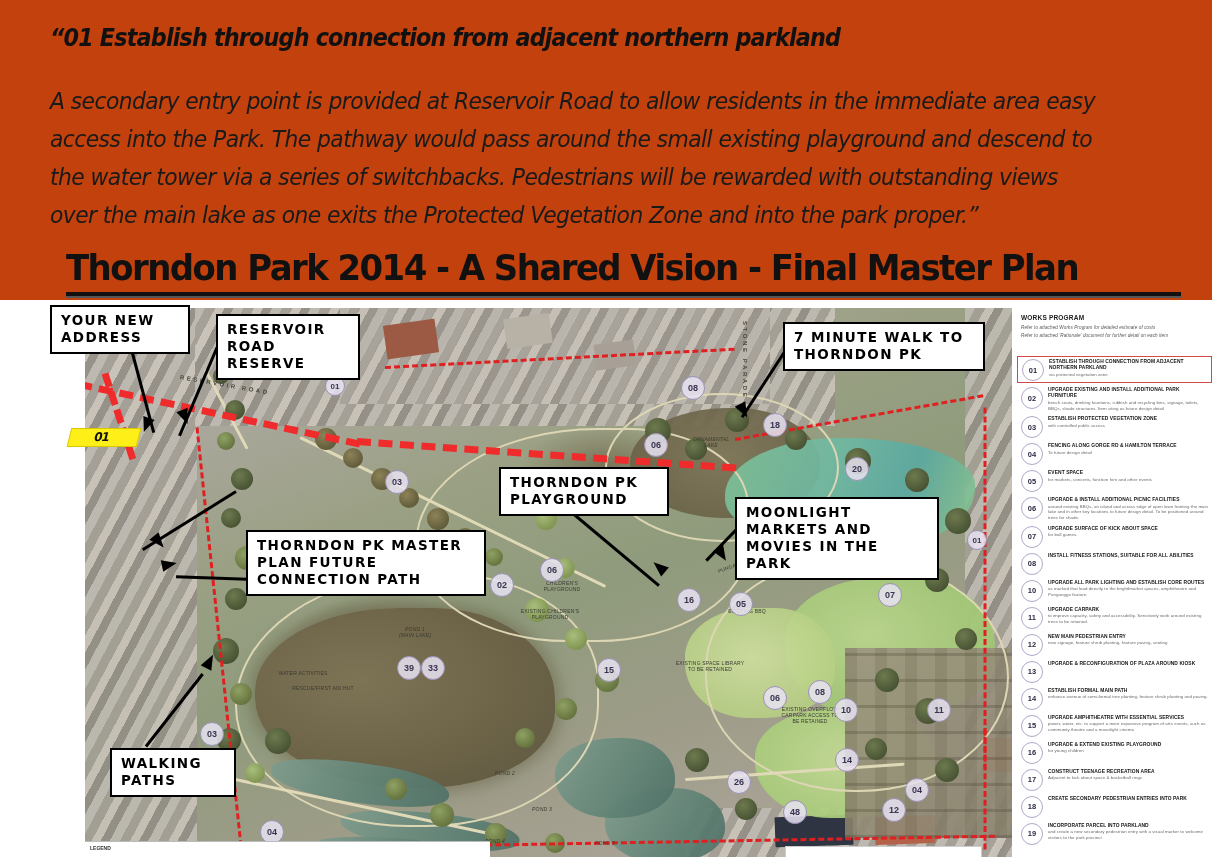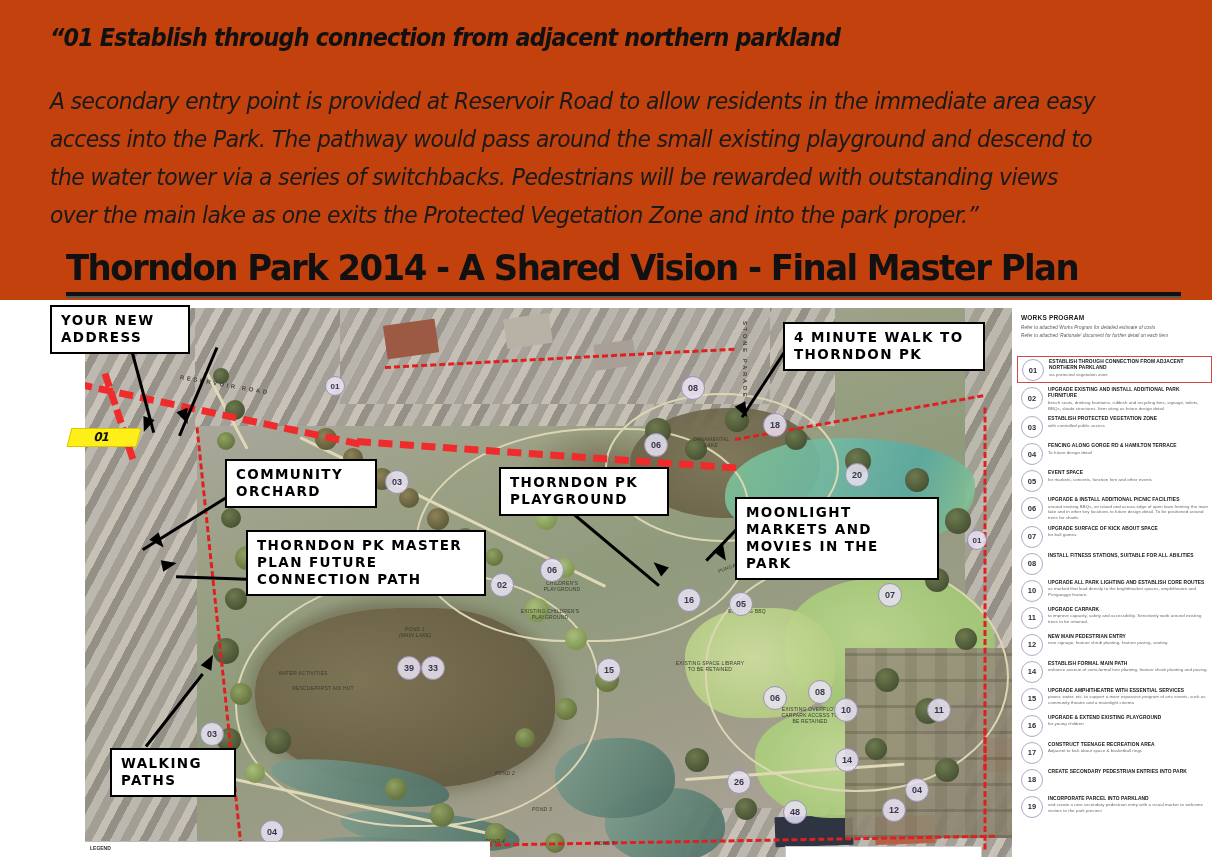--- a/index.html
+++ b/index.html
@@ -302,21 +302,21 @@
     <div class="marker sm" style="left:882px;top:222px;">01</div>
     <div class="marker" style="left:300px;top:162px;">03</div>
     <div class="marker" style="left:115px;top:414px;">03</div>
     <div class="marker" style="left:405px;top:265px;">02</div>
     <div class="marker" style="left:559px;top:125px;">06</div>
     <div class="marker" style="left:455px;top:250px;">06</div>
     <div class="marker" style="left:678px;top:378px;">06</div>
     <div class="marker" style="left:596px;top:68px;">08</div>
     <div class="marker" style="left:723px;top:372px;">08</div>
     <div class="marker" style="left:678px;top:105px;">18</div>
-    <div class="marker" style="left:760px;top:155px;">20</div>
+    <div class="marker" style="left:760px;top:149px;">20</div>
     <div class="marker" style="left:644px;top:284px;">05</div>
     <div class="marker" style="left:793px;top:275px;">07</div>
     <div class="marker" style="left:592px;top:280px;">16</div>
     <div class="marker" style="left:512px;top:350px;">15</div>
     <div class="marker" style="left:312px;top:348px;">39</div>
     <div class="marker" style="left:336px;top:348px;">33</div>
     <div class="marker" style="left:749px;top:390px;">10</div>
     <div class="marker" style="left:750px;top:440px;">14</div>
     <div class="marker" style="left:842px;top:390px;">11</div>
     <div class="marker" style="left:820px;top:470px;">04</div>
@@ -357,32 +357,33 @@
   <div class="arrowhead" style="left:690px;top:248px;transform:rotate(-32deg);"></div>
   <div class="leader" style="left:746px;top:216px;width:52px;transform:rotate(108deg);"></div>
   <div class="arrowhead" style="left:728px;top:260px;transform:rotate(-12deg);"></div>
 
   <div class="leader" style="left:124px;top:445px;width:92px;transform:rotate(-52deg);"></div>
   <div class="arrowhead" style="left:178px;top:368px;transform:rotate(208deg);"></div>
 
   <div class="callout" style="left:28px;top:5px;width:118px;">YOUR NEW
 ADDRESS</div>
 
-
-  <div class="callout" style="left:203px;top:159px;width:130px;">COMMUNITY
-ORCHARD</div>
+  <div class="callout" style="left:194px;top:14px;width:122px;">RESERVOIR
+ROAD
+RESERVE</div>
+
 
   <div class="callout" style="left:224px;top:230px;width:218px;">THORNDON PK MASTER
 PLAN FUTURE
 CONNECTION PATH</div>
 
   <div class="callout" style="left:477px;top:167px;width:148px;">THORNDON PK
 PLAYGROUND</div>
 
-  <div class="callout" style="left:761px;top:22px;width:180px;">4 MINUTE WALK TO
+  <div class="callout" style="left:761px;top:22px;width:180px;">7 MINUTE WALK TO
 THORNDON PK</div>
 
   <div class="callout" style="left:713px;top:197px;width:182px;">MOONLIGHT
 MARKETS AND
 MOVIES IN THE PARK</div>
 
   <div class="callout" style="left:88px;top:448px;width:104px;">WALKING
 PATHS</div>
 
   <div id="works-panel">
@@ -460,20 +461,26 @@
           </div>
         </div>
         <div class="wp-item">
           <div class="wp-num">12</div>
           <div class="wp-body">
             <div class="wp-h">NEW MAIN PEDESTRIAN ENTRY</div>
             <div class="wp-d">new signage, feature shrub planting, feature paving, seating</div>
           </div>
         </div>
         <div class="wp-item">
+          <div class="wp-num">13</div>
+          <div class="wp-body">
+            <div class="wp-h">UPGRADE &amp; RECONFIGURATION OF PLAZA AROUND KIOSK</div>
+          </div>
+        </div>
+        <div class="wp-item">
           <div class="wp-num">14</div>
           <div class="wp-body">
             <div class="wp-h">ESTABLISH FORMAL MAIN PATH</div>
             <div class="wp-d">enhance avenue of semi-formal tree planting, feature shrub planting and paving.</div>
           </div>
         </div>
         <div class="wp-item">
           <div class="wp-num">15</div>
           <div class="wp-body">
             <div class="wp-h">UPGRADE AMPHITHEATRE WITH ESSENTIAL SERVICES</div>

